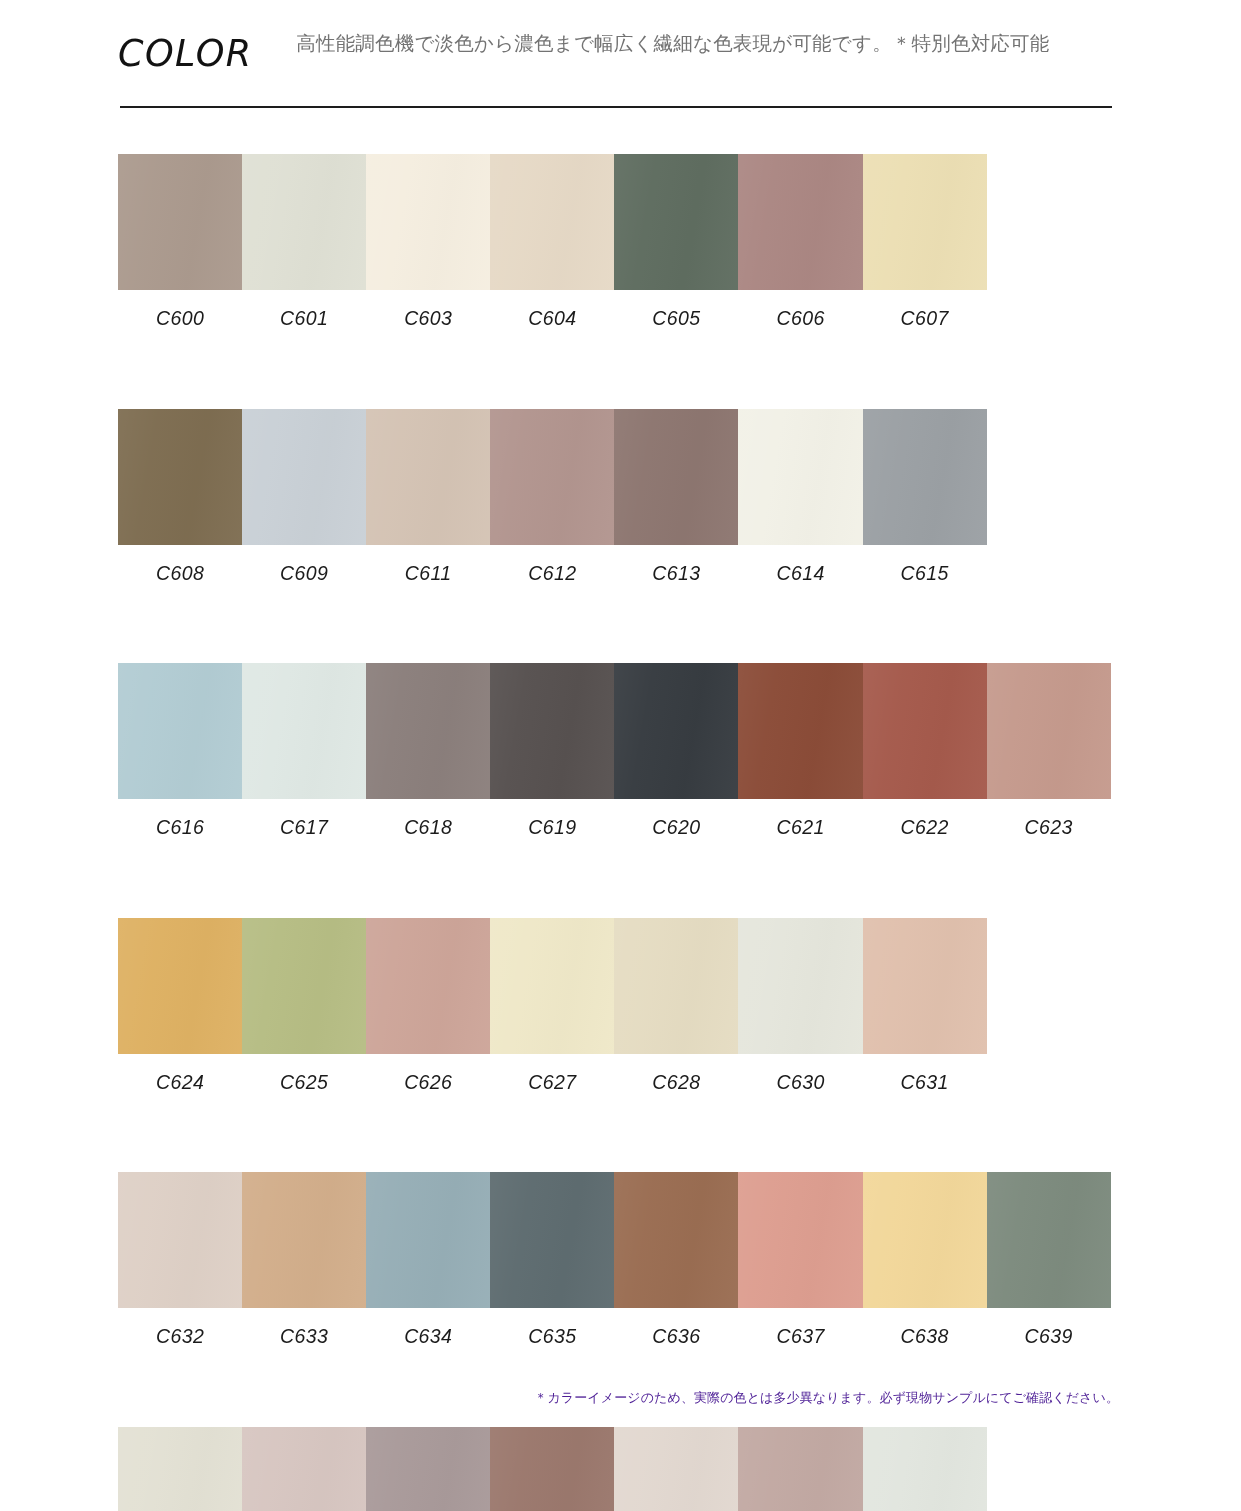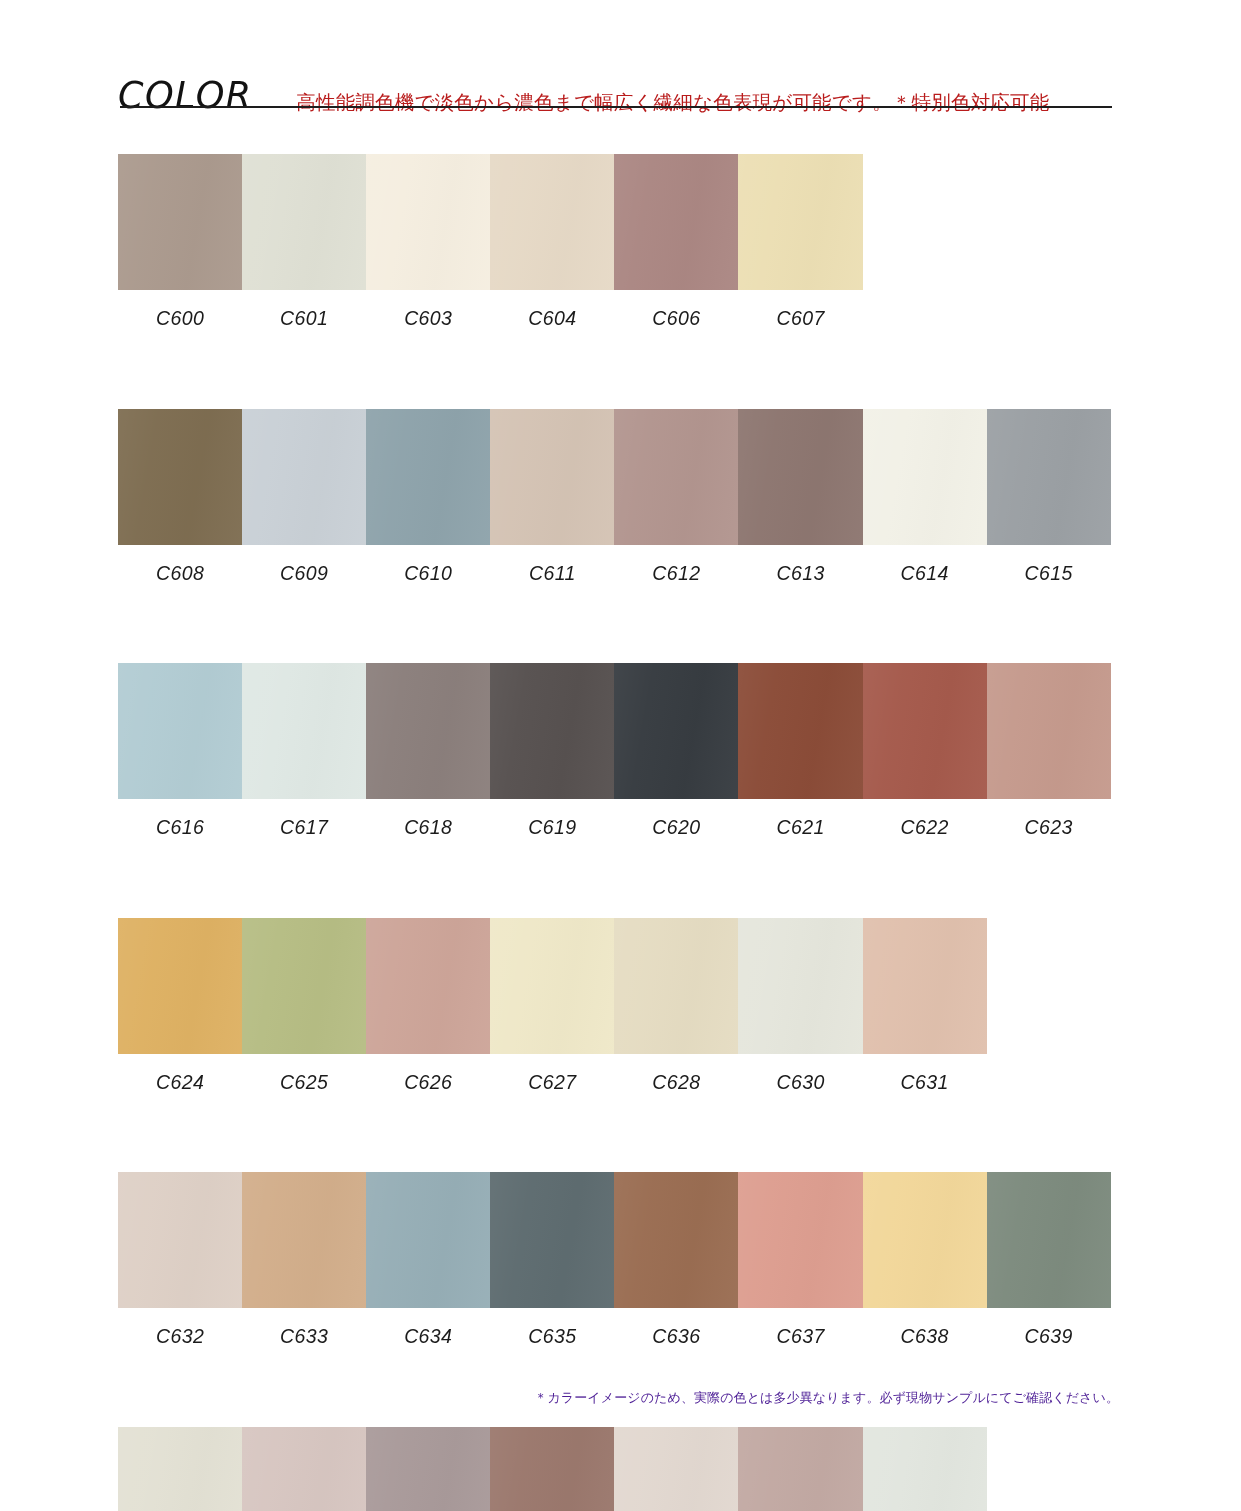--- a/index.html
+++ b/index.html
@@ -13,42 +13,42 @@
     font-family: "Liberation Sans", "DejaVu Sans", sans-serif;
     color: #1a1a1a;
     overflow: hidden;
     position: relative;
   }
 
   
   .header {
     position: absolute;
     left: 118px;
-    top: 60px;
+    top: 34px;
     width: 992px;
     height: 56px;
     display: flex;
-    align-items: flex-end;
+    align-items: flex-start;
   }
   .header-title {
     font-family: "DejaVu Sans", sans-serif;
     font-style: italic;
     font-weight: 400;
     font-size: 38px;
     letter-spacing: 1.5px;
     line-height: 1;
     color: #121212;
     transform: scaleX(0.96);
     transform-origin: left bottom;
     padding-bottom: 2px;
   }
   .header-subtitle {
     font-size: 19.5px;
     line-height: 1;
-    color: #b91c1c;
+    color: #737373;
     padding-left: 38px;
     padding-bottom: 4px;
     letter-spacing: 0.2px;
     white-space: nowrap;
   }
   .header-rule {
     position: absolute;
     left: 120px;
     top: 106px;
     width: 992px;
@@ -137,42 +137,42 @@
       </div>
       <div class="swatch-cell">
         <div class="swatch-chip" style="background-color: rgb(245, 238, 224);"></div>
         <div class="swatch-label">C603</div>
       </div>
       <div class="swatch-cell">
         <div class="swatch-chip" style="background-color: rgb(230, 217, 198);"></div>
         <div class="swatch-label">C604</div>
       </div>
       <div class="swatch-cell">
+        <div class="swatch-chip" style="background-color: rgb(95, 109, 96);"></div>
+        <div class="swatch-label">C605</div>
+      </div>
+      <div class="swatch-cell">
         <div class="swatch-chip" style="background-color: rgb(171, 135, 131);"></div>
         <div class="swatch-label">C606</div>
       </div>
       <div class="swatch-cell">
         <div class="swatch-chip" style="background-color: rgb(236, 223, 180);"></div>
         <div class="swatch-label">C607</div>
       </div>
     </div>
     <div class="swatch-row">
       <div class="swatch-cell">
         <div class="swatch-chip" style="background-color: rgb(126, 109, 81);"></div>
         <div class="swatch-label">C608</div>
       </div>
       <div class="swatch-cell">
         <div class="swatch-chip" style="background-color: rgb(201, 208, 214);"></div>
         <div class="swatch-label">C609</div>
       </div>
       <div class="swatch-cell">
-        <div class="swatch-chip" style="background-color: rgb(142, 163, 171);"></div>
-        <div class="swatch-label">C610</div>
-      </div>
-      <div class="swatch-cell">
         <div class="swatch-chip" style="background-color: rgb(212, 195, 180);"></div>
         <div class="swatch-label">C611</div>
       </div>
       <div class="swatch-cell">
         <div class="swatch-chip" style="background-color: rgb(178, 149, 143);"></div>
         <div class="swatch-label">C612</div>
       </div>
       <div class="swatch-cell">
         <div class="swatch-chip" style="background-color: rgb(141, 118, 112);"></div>
         <div class="swatch-label">C613</div>

